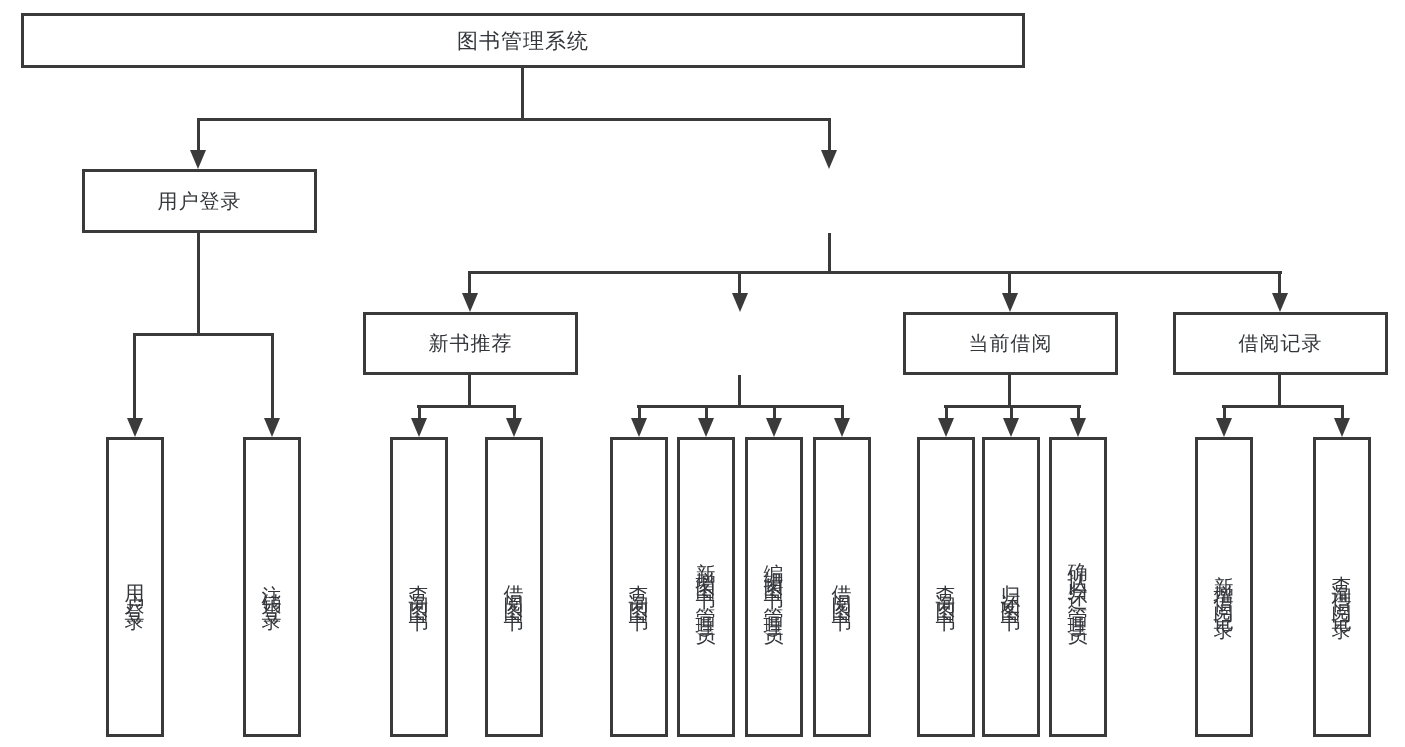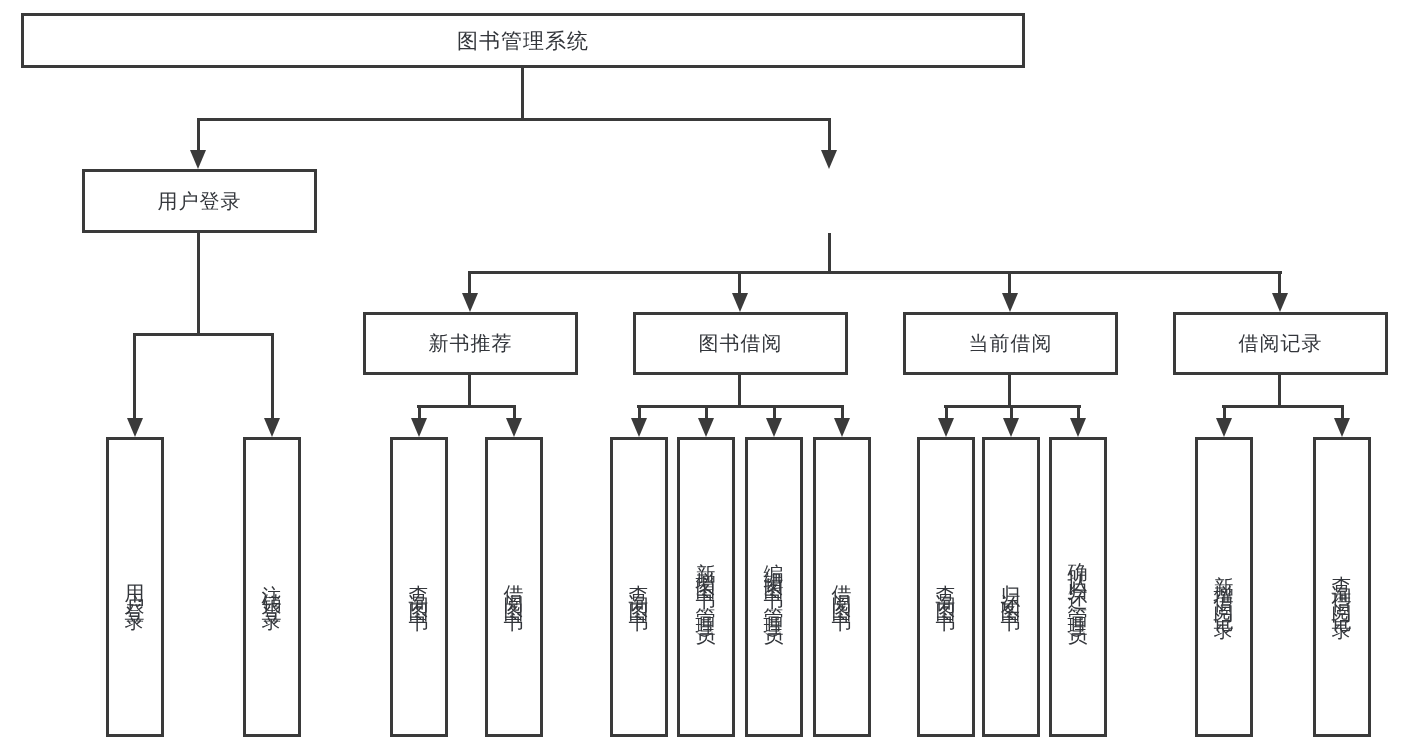--- a/index.html
+++ b/index.html
@@ -66,23 +66,20 @@
   <div class="arrow" style="left:462px;top:293px;"></div>
   <div class="line" style="left:738px;top:274px;width:3px;height:21px;"></div>
   <div class="arrow" style="left:732px;top:293px;"></div>
   <div class="line" style="left:1008px;top:274px;width:3px;height:21px;"></div>
   <div class="arrow" style="left:1002px;top:293px;"></div>
   <div class="line" style="left:1278px;top:274px;width:3px;height:21px;"></div>
   <div class="arrow" style="left:1272px;top:293px;"></div>
 
   <div class="box" style="left:363px;top:312px;width:215px;height:63px;">
     <span>新书推荐</span>
-  </div>
-  <div class="box" style="left:633px;top:312px;width:215px;height:63px;">
-    <span>图书借阅</span>
   </div>
   <div class="box" style="left:1173px;top:312px;width:215px;height:63px;">
     <span>借阅记录</span>
   </div>
   <div class="box" style="left:903px;top:312px;width:215px;height:63px;">
     <span>当前借阅</span>
   </div>
 
   <div class="line" style="left:468px;top:375px;width:3px;height:32px;"></div>
   <div class="line" style="left:417px;top:405px;width:99px;height:3px;"></div>

